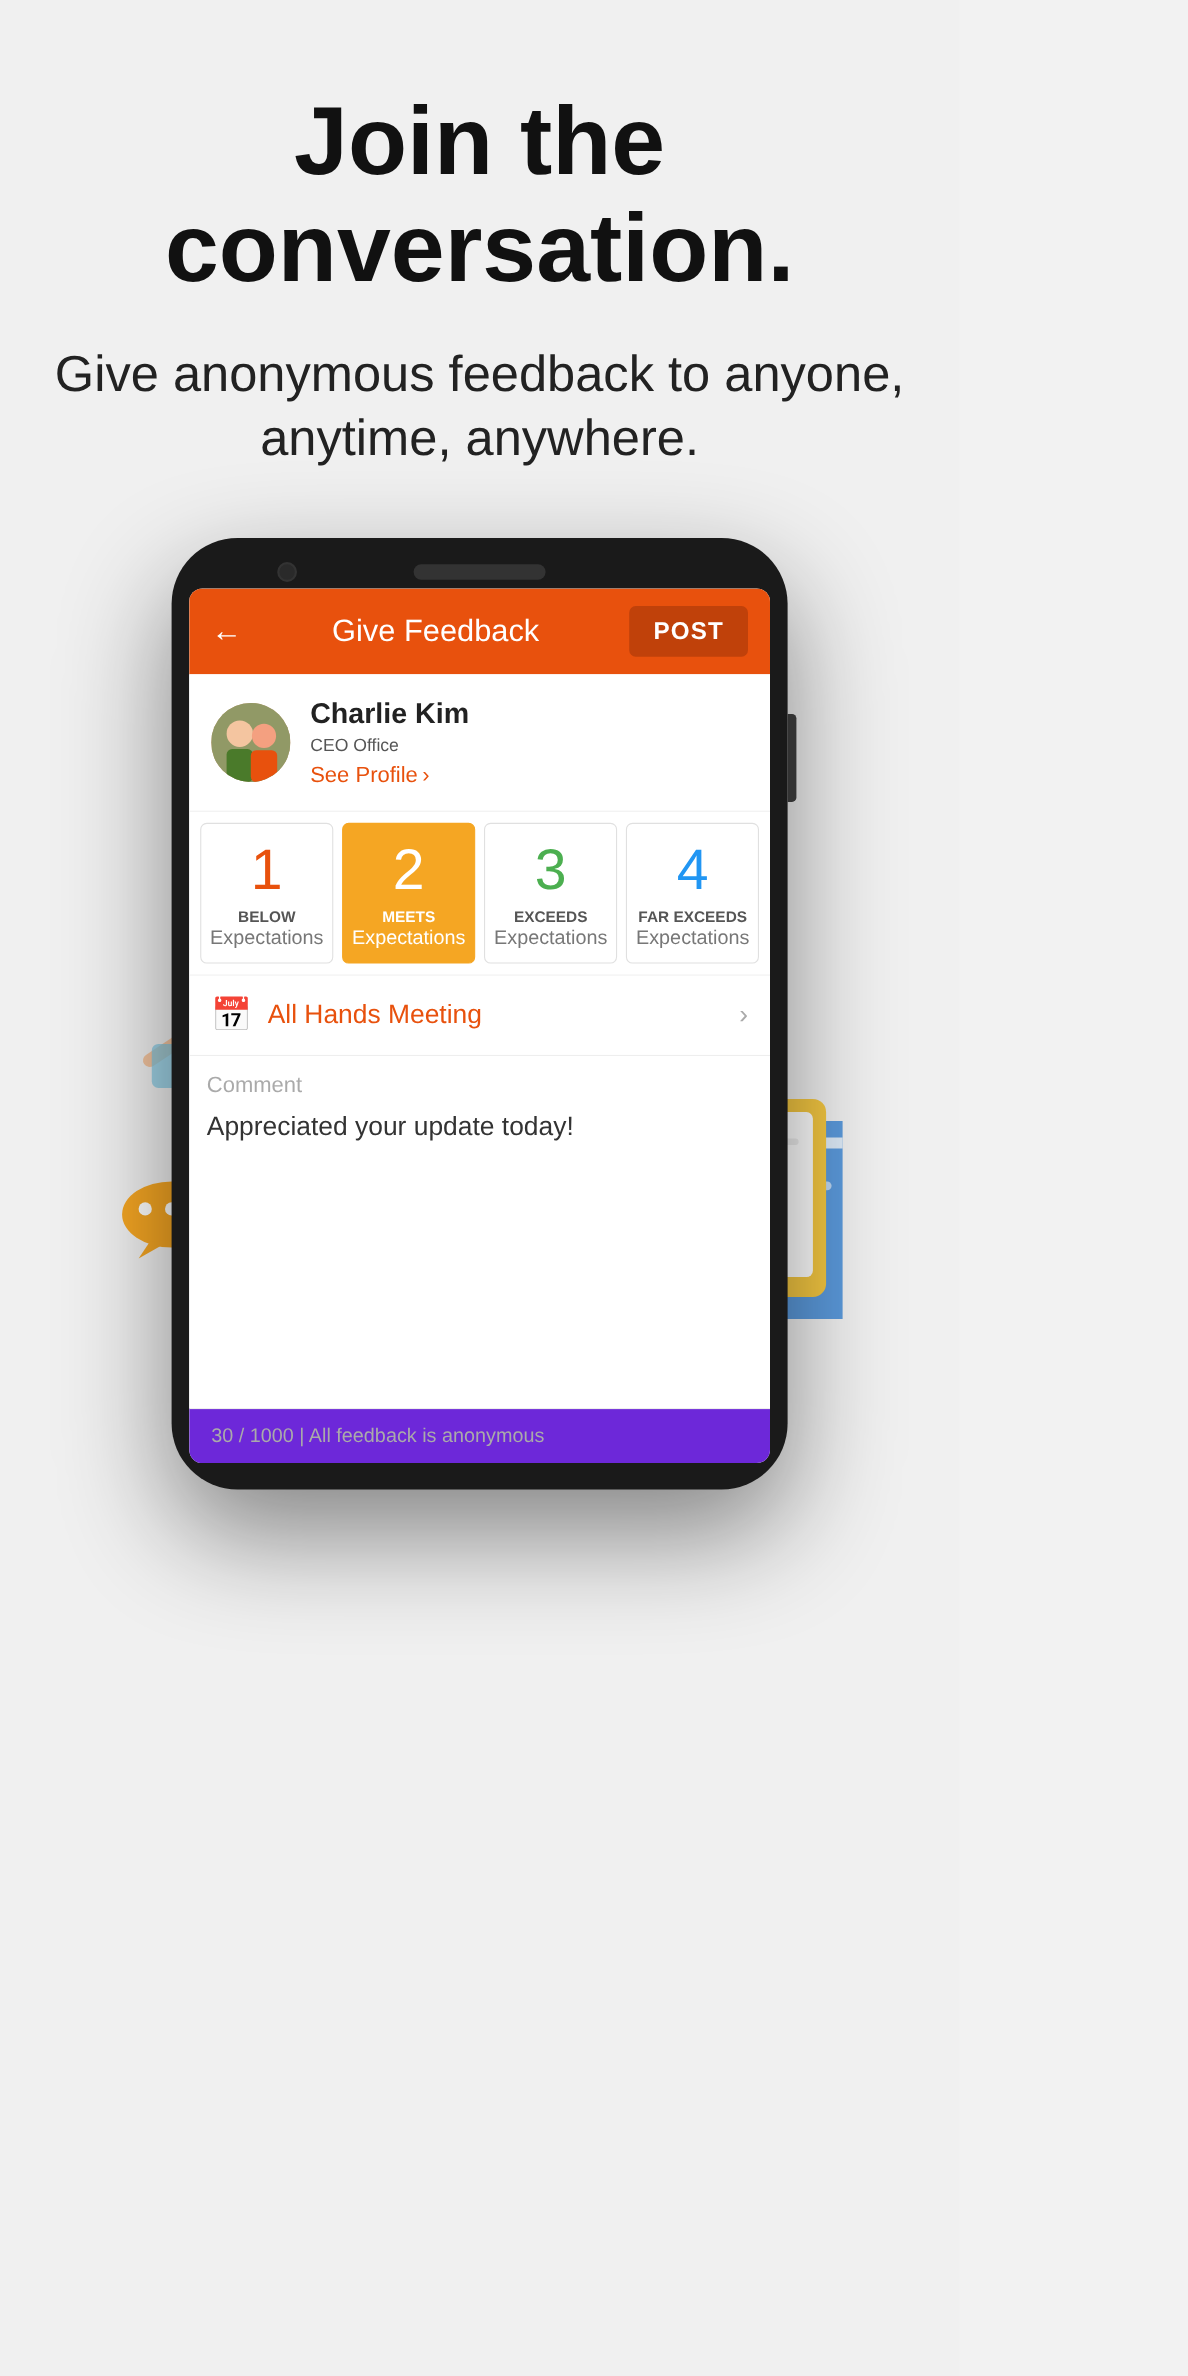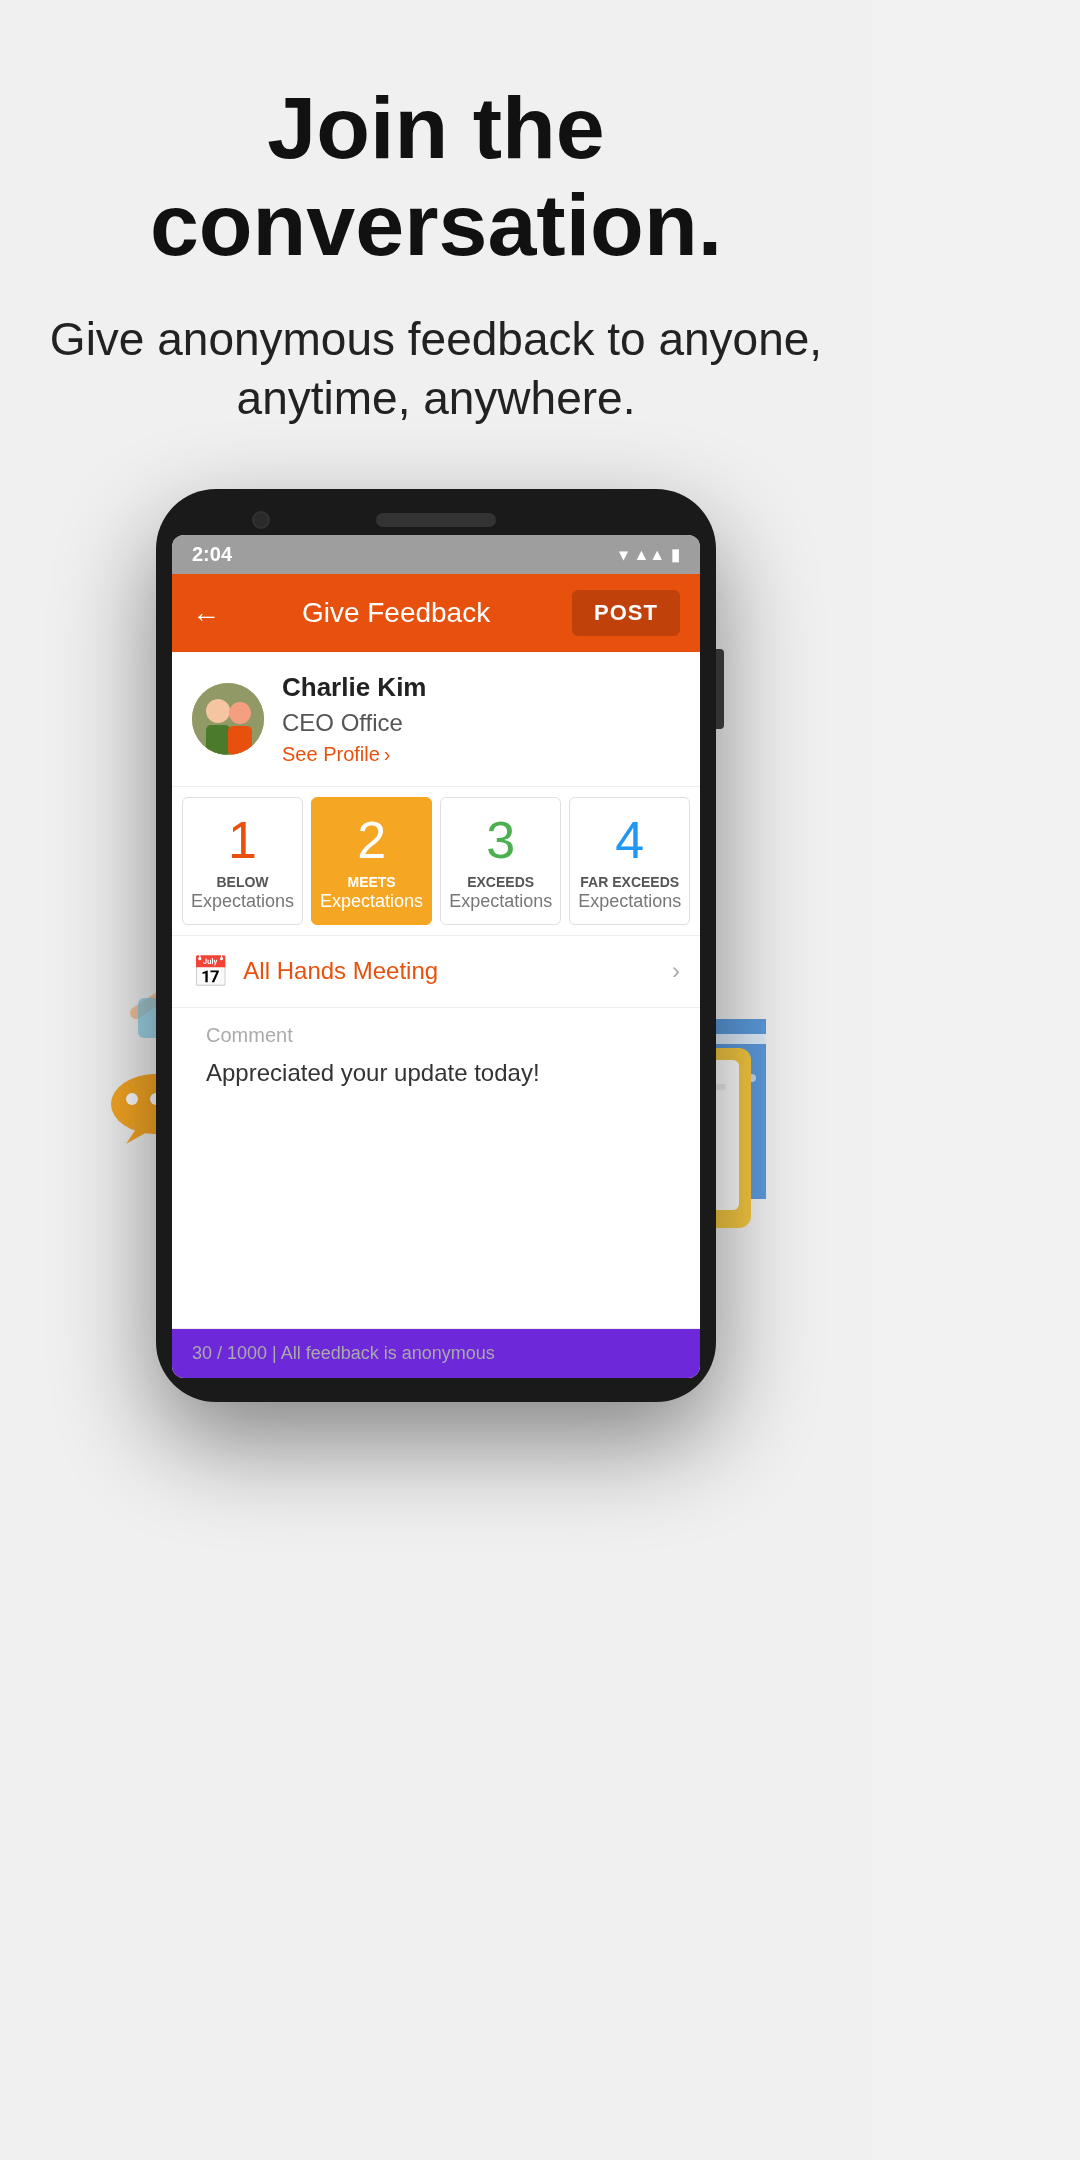--- a/index.html
+++ b/index.html
@@ -165,21 +165,21 @@
       overflow: hidden;
       flex-shrink: 0;
       display: flex;
       align-items: center;
       justify-content: center;
     }
 
     
     .profile-info { display: flex; flex-direction: column; gap: 6px; }
     .profile-name { font-size: 26px; font-weight: 700; color: #222; }
-    .profile-title { font-size: 24px; color: #555; }
+    .profile-title { font-size: 16px; color: #555; }
     .profile-link { font-size: 20px; color: #e8510d; display: flex; align-items: flex-end; gap: 4px; }
 
     
     .rating-section {
       display: flex;
       padding: 10px 10px;
       gap: 8px;
       background: #fff;
       border-bottom: 1px solid #eee;
     }
@@ -239,21 +239,21 @@
     }
 
     .meeting-left { display: flex; align-items: center; gap: 14px; }
     .meeting-icon { color: #e8510d; font-size: 30px; }
     .meeting-text { font-size: 24px; color: #e8510d; font-weight: 500; }
     .meeting-chevron { font-size: 24px; color: #aaa; }
 
     
     .comment-section {
       background: #fff;
-      padding: 16px 34px;
+      padding: 16px 16px;
       min-height: 320px;
     }
 
     .comment-placeholder {
       font-size: 20px;
       color: #aaa;
       margin-bottom: 12px;
     }
 
     .comment-text {
@@ -417,28 +417,20 @@
 
       <div class="phone-side-btn-right"></div>
 
       <div class="phone-top-bar">
         <div class="phone-camera"></div>
         <div class="phone-speaker"></div>
       </div>
 
       <div class="phone-screen">
 
-        <div class="status-bar">
-          <span class="status-time">2:04</span>
-          <div class="status-icons">
-            <span>▾</span>
-            <span>▲▲</span>
-            <span>▮</span>
-          </div>
-        </div>
 
         <div class="app-header">
           <span class="app-header-back">←</span>
           <span class="app-header-title">Give Feedback</span>
           <span class="app-header-post">POST</span>
         </div>
 
         <div class="profile-row">
           <div class="profile-avatar">
 

